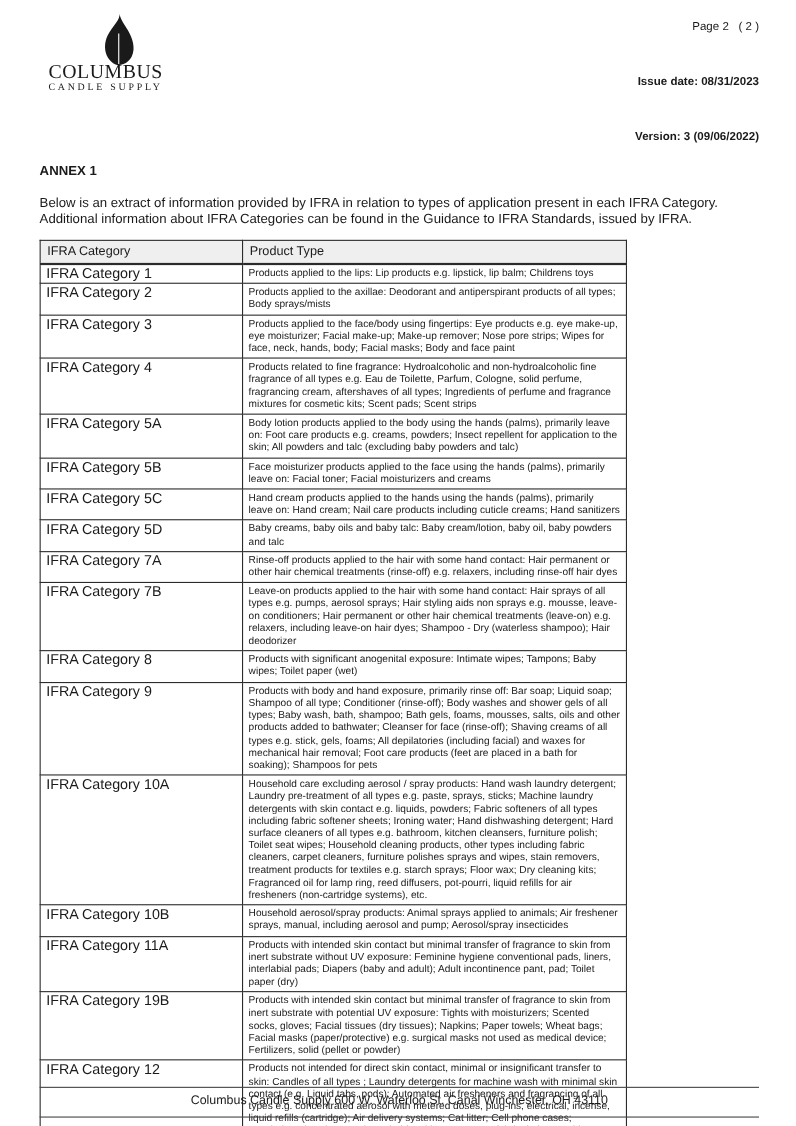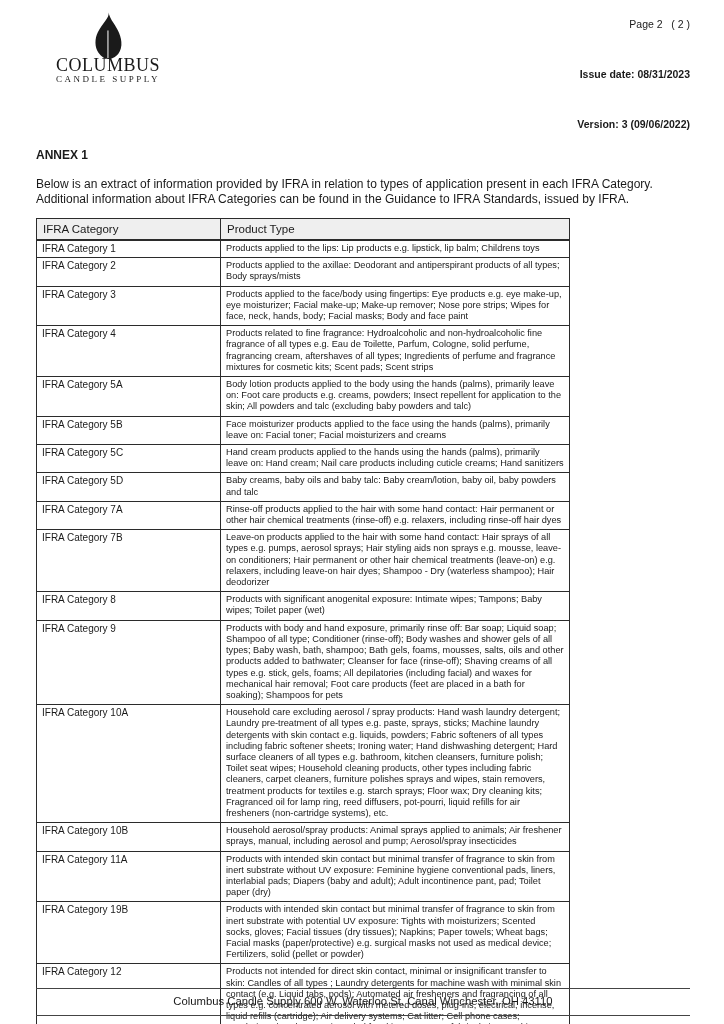--- a/index.html
+++ b/index.html
@@ -15,21 +15,21 @@
     box-sizing: border-box;
   }
 
   
   .header {
     display: flex;
     justify-content: space-between;
     align-items: flex-start;
     padding: 12px 34px 0 44px;
   }
-  .logo { width: 128px; text-align: center; }
+  .logo { width: 128px; text-align: left; }
   .logo .flame { display: block; margin: 0 auto -4px auto; }
   .logo-name {
     font-family: "Liberation Serif", serif;
     font-size: 18px;
     letter-spacing: 0.5px;
     line-height: 18px;
     white-space: nowrap;
   }
   .logo-tagline {
     font-family: "Liberation Serif", serif;
@@ -73,21 +73,21 @@
     font-size: 11.5px;
     padding: 4px 6px;
     border-bottom-width: 2px;
   }
   table.ifra col.c1 { width: 184px; }
   table.ifra td {
     font-size: 9.2px;
     line-height: 11.2px;
     padding: 2px 5px 3px 5px;
   }
-  table.ifra td.cat { white-space: nowrap; font-size: 10px; }
+  table.ifra td.cat { white-space: nowrap; font-size: 13px; }
 
   
   .footer {
     position: absolute;
     left: 36px;
     right: 34px;
     bottom: 8px;
     border-top: 1px solid #444;
     border-bottom: 1px solid #444;
     text-align: center;

